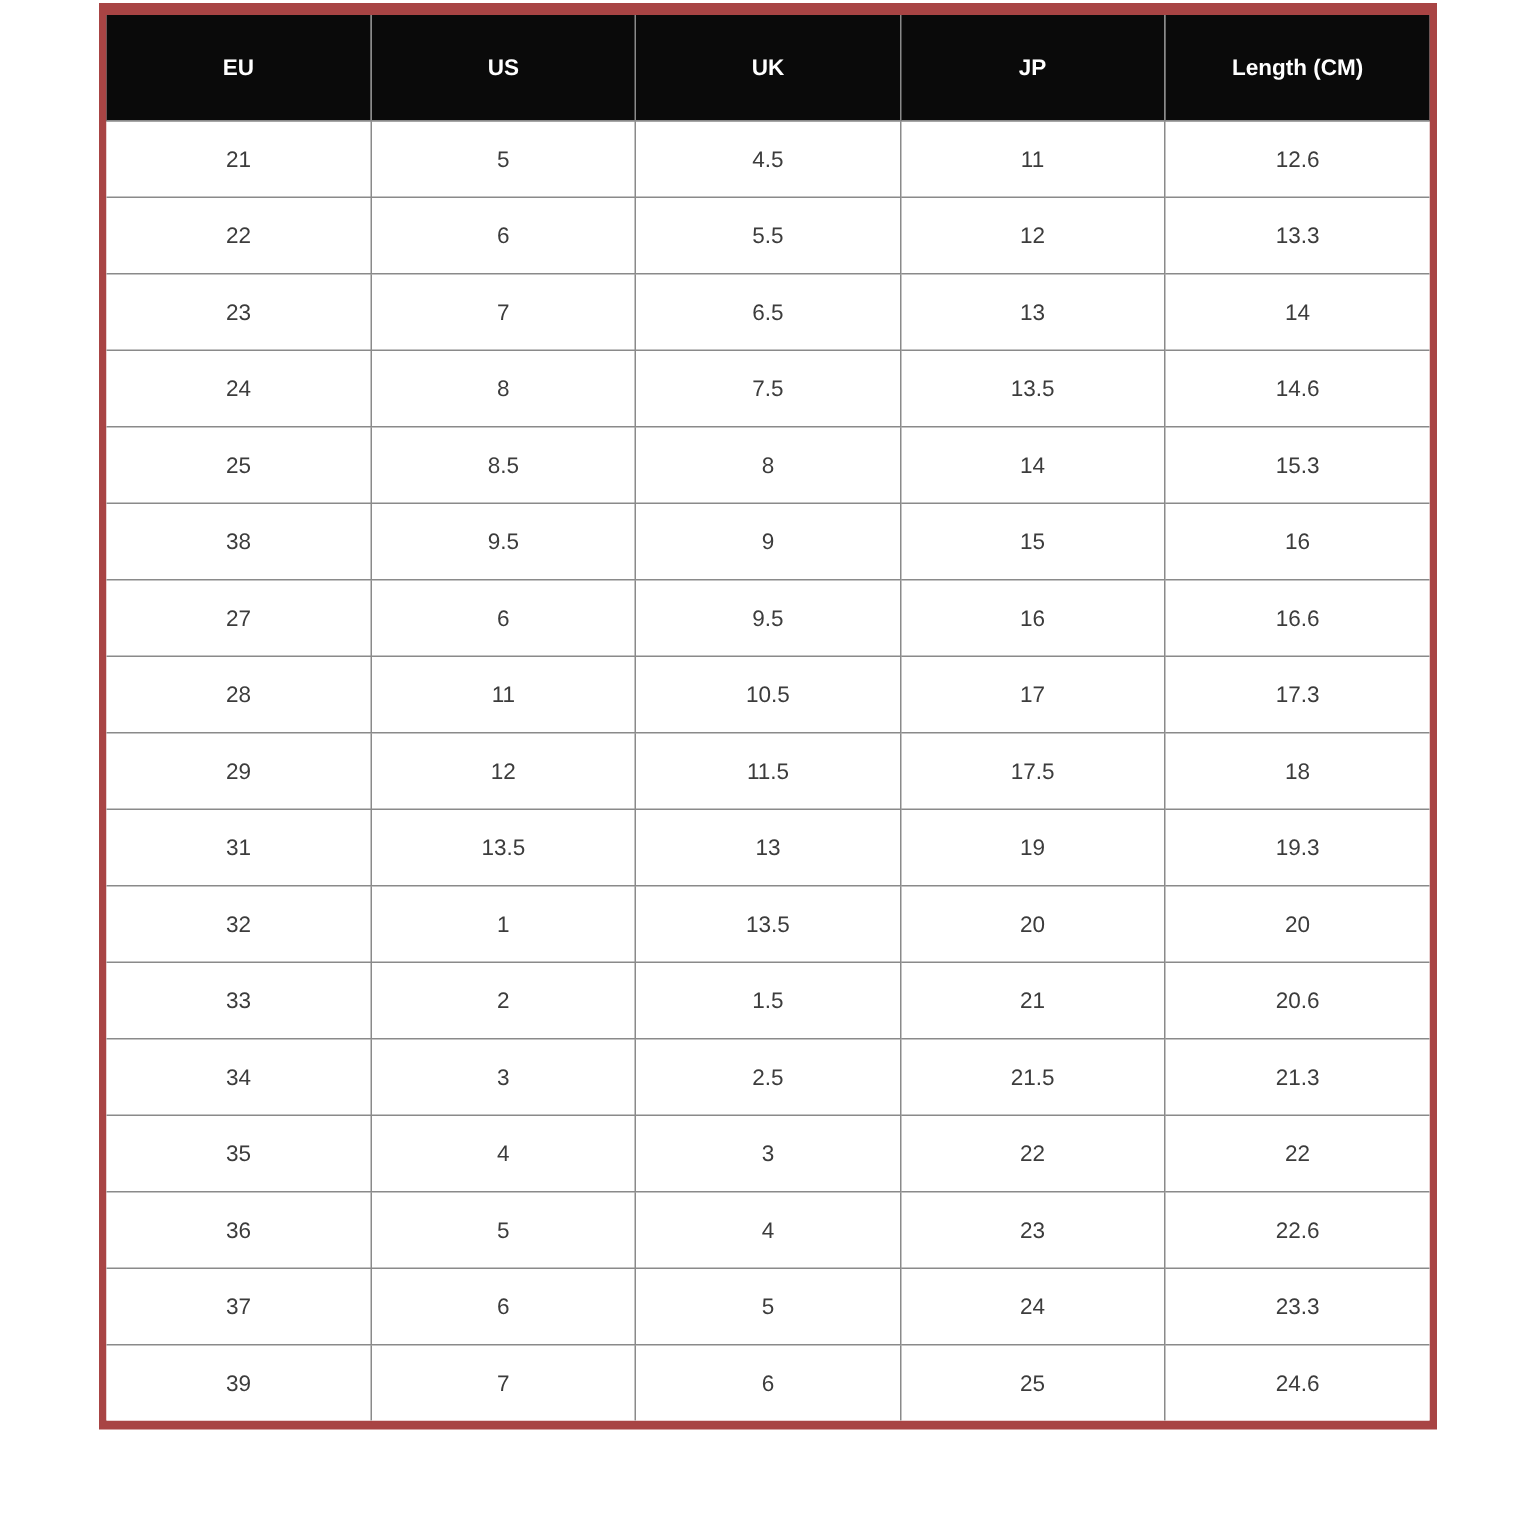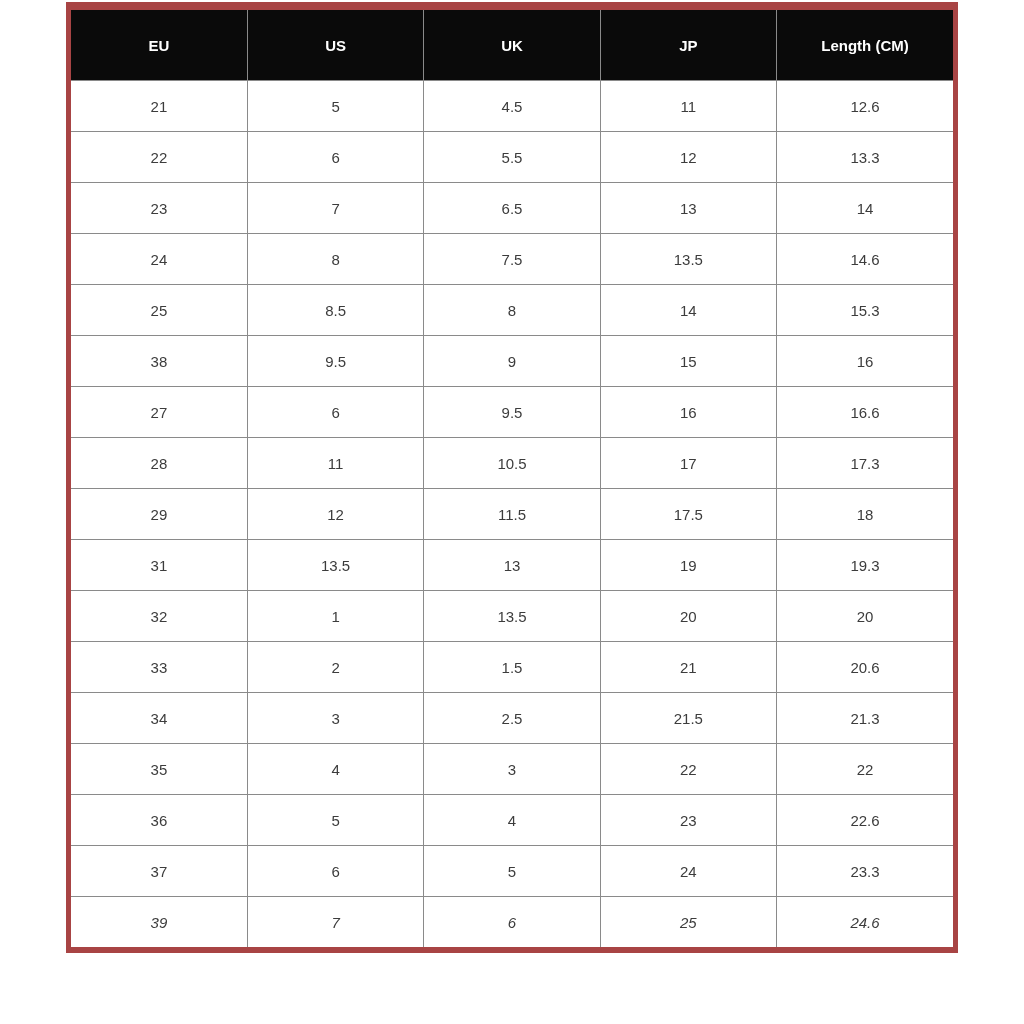--- a/index.html
+++ b/index.html
@@ -44,21 +44,21 @@
     font-size: 15px;
     color: #3c3c3c;
     border: 1px solid #8a8a8a;
     background: #ffffff;
     padding: 0;
   }
   
   table.size-chart tr > *:first-child { border-left: none; }
   table.size-chart tr > *:last-child  { border-right: none; }
   table.size-chart thead tr > * { border-top: none; }
-  table.size-chart tbody tr:last-child > * { border-bottom: none; font-style: italic; }
+  table.size-chart tbody tr:last-child > * { border-bottom: none; }
 </style>
 </head>
 <body>
 
 <div class="table-wrap">
   <table class="size-chart">
     <thead>
       <tr>
         <th>EU</th>
         <th>US</th>

